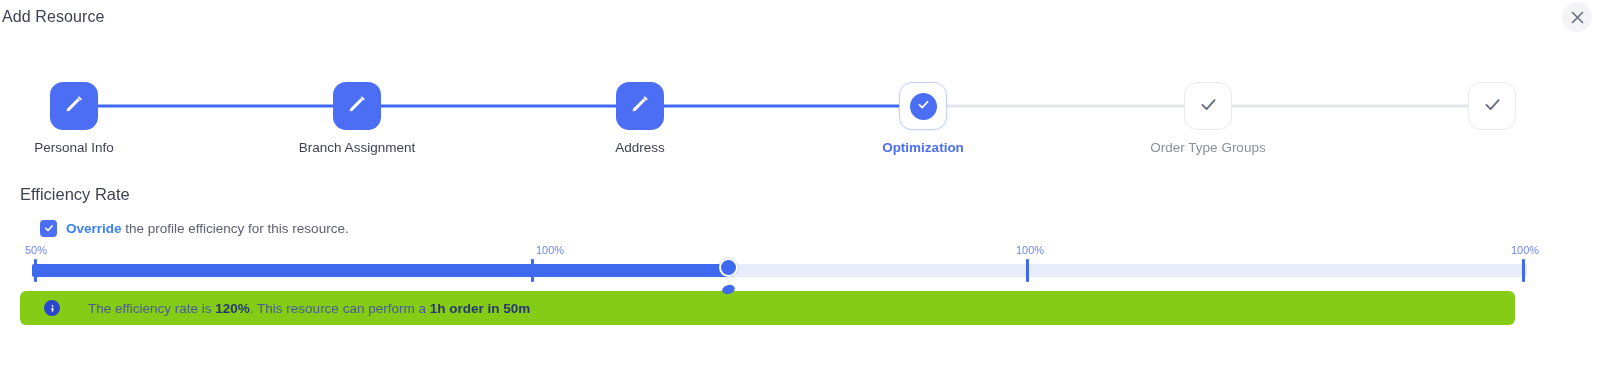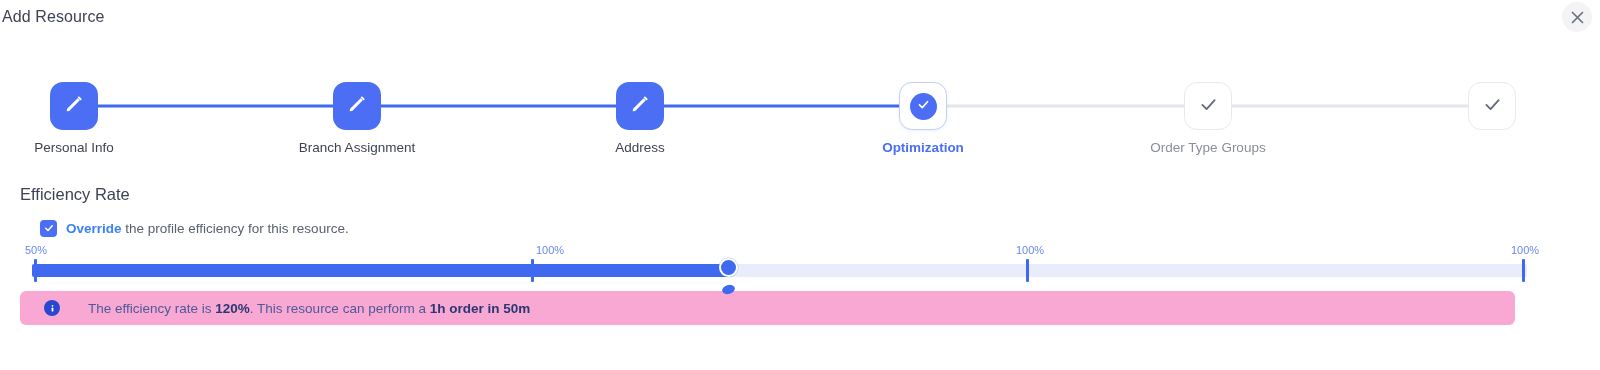--- a/index.html
+++ b/index.html
@@ -217,21 +217,21 @@
   }
 
   
   .info-banner {
     position: absolute;
     left: 20px;
     top: 291px;
     width: 1495px;
     height: 34px;
     border-radius: 6px;
-    background: #f9a8d4;
+    background: #84cc16;
     display: flex;
     align-items: center;
     text-align: center;
   }
   .info-icon {
     width: 16px;
     height: 16px;
     border-radius: 50%;
     background: #2b46cf;
     margin-left: 24px;

